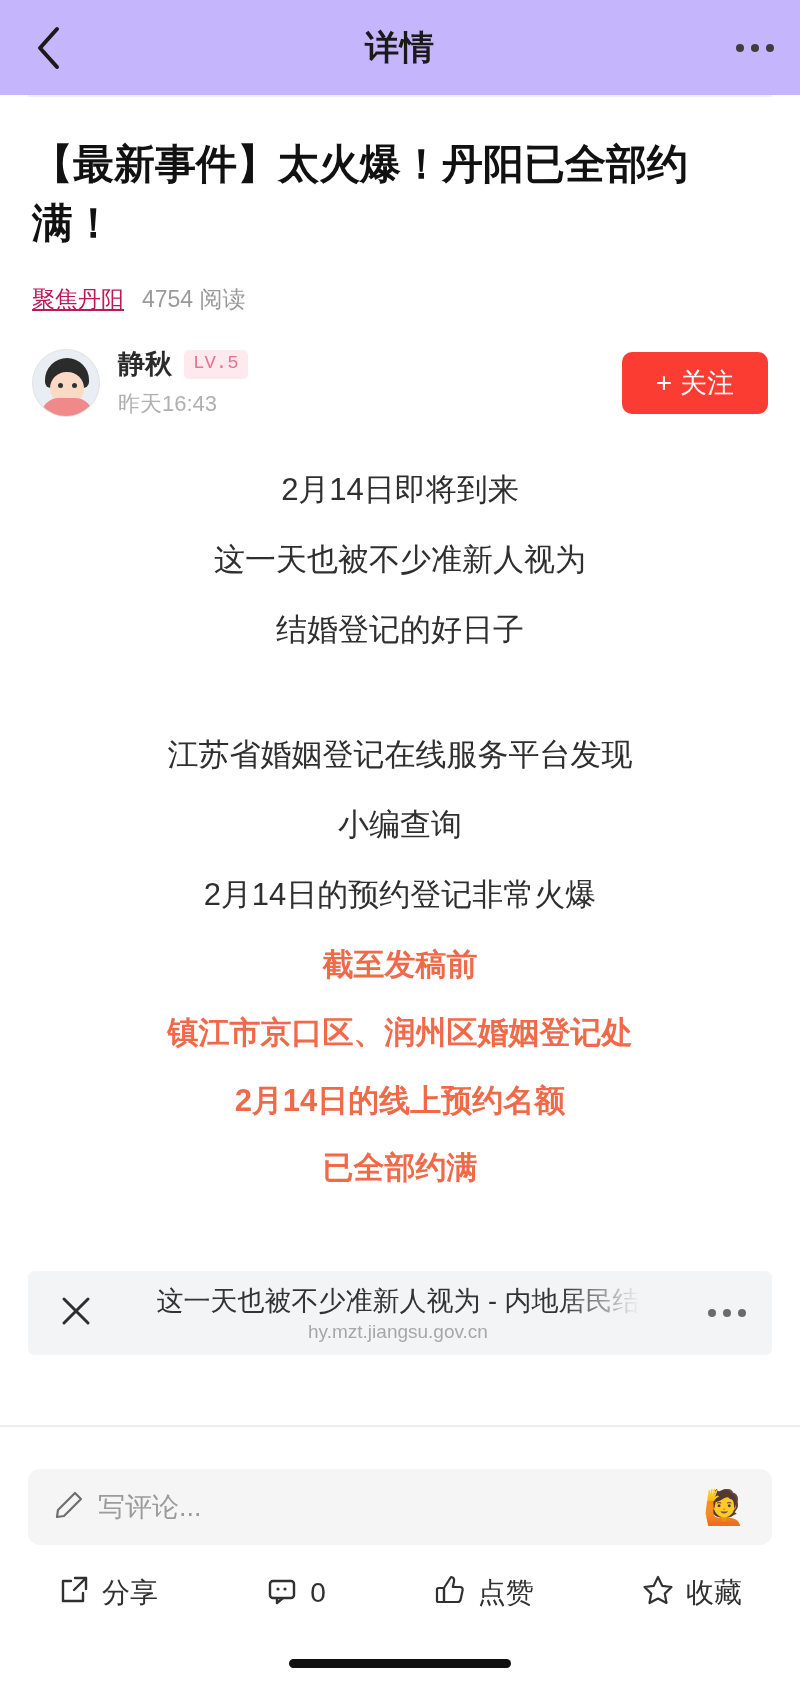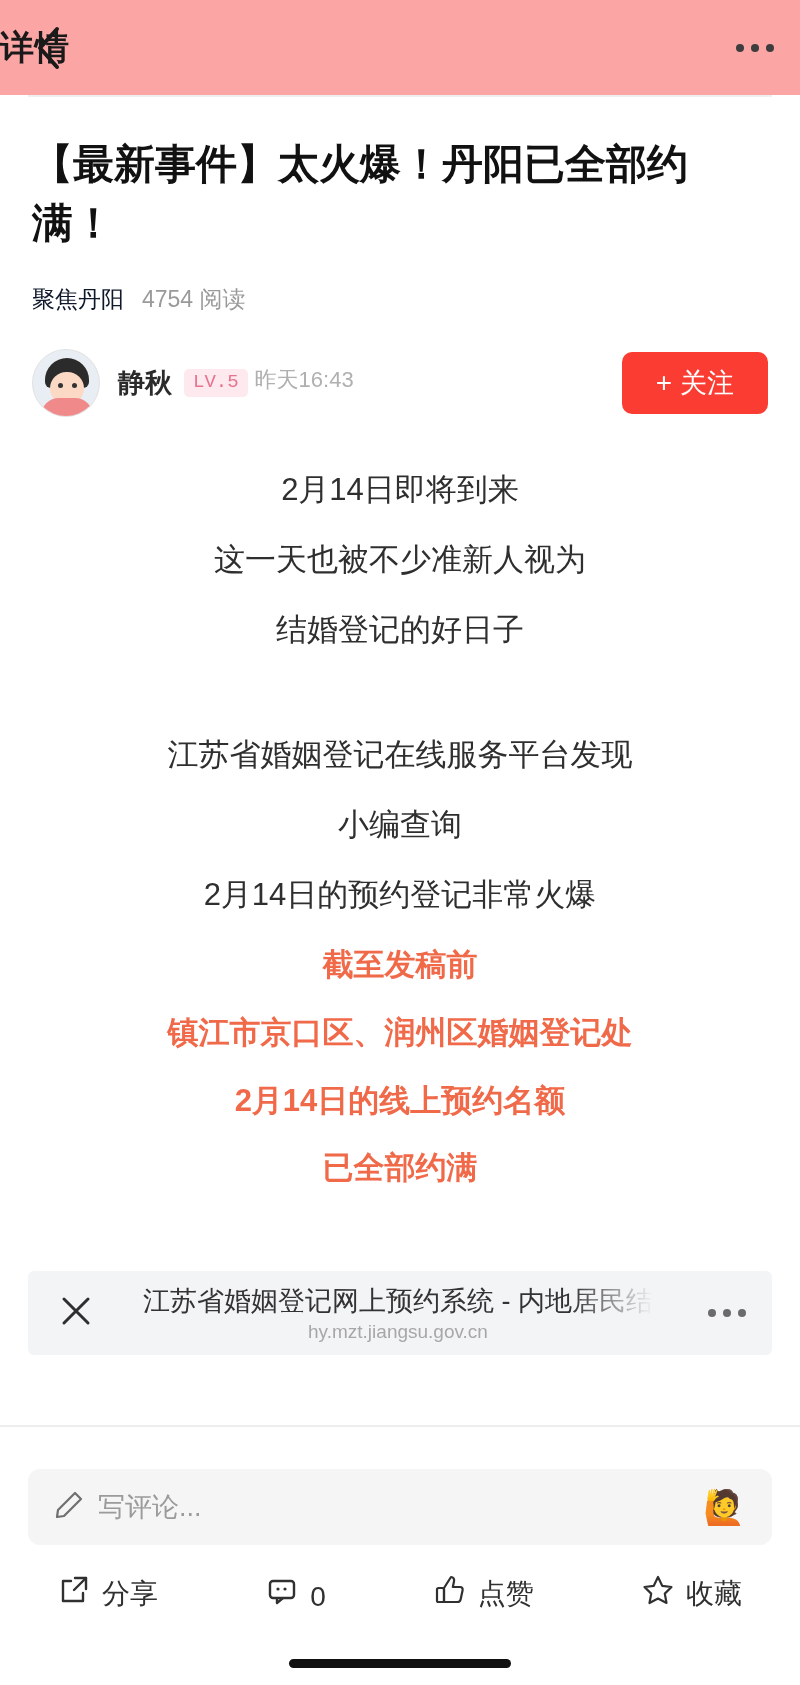--- a/index.html
+++ b/index.html
@@ -19,22 +19,22 @@
     flex-direction: column;
   }
 
   
   .navbar {
     position: relative;
     height: 95px;
     flex: 0 0 95px;
     display: flex;
     align-items: center;
-    justify-content: flex-start;
-    background: #fca5a5;
+    justify-content: center;
+    background: #c4b5fd;
   }
   .nav-back {
     position: absolute;
     left: 24px; top: 50%;
     transform: translateY(-50%);
     width: 48px; height: 48px;
     display: flex; align-items: center; justify-content: center;
     cursor: pointer;
   }
   .nav-back svg { display: block; }
@@ -79,21 +79,21 @@
     letter-spacing: 0px;
     color: #111111;
   }
   .meta-row {
     margin-top: 30px;
     display: flex;
     align-items: center;
     gap: 18px;
     font-size: 23px;
   }
-  .meta-source { color: #0f172a; }
+  .meta-source { color: #be185d; text-decoration: underline; }
   .meta-reads { color: #9a9a9a; text-align: right; }
 
   
   .author-row {
     margin-top: 22px;
     display: flex;
     align-items: center;
     height: 92px;
   }
   .avatar {
@@ -131,21 +131,21 @@
   .avatar .body {
     position: absolute;
     left: 8px; bottom: 0;
     width: 52px; height: 18px;
     background: #f08a8a;
     border-radius: 26px 26px 0 0;
   }
   .author-info {
     margin-left: 18px;
     display: flex;
-    flex-direction: row;
+    flex-direction: column;
     justify-content: center;
     gap: 7px;
   }
   .author-name-line {
     display: flex;
     align-items: center;
     gap: 12px;
   }
   .author-name {
     font-size: 27px;
@@ -157,21 +157,20 @@
     color: #e8738f;
     background: #fde9ee;
     border-radius: 5px;
     padding: 2px 9px 3px 9px;
     line-height: 1.25;
     font-family: Liberation Mono, monospace;
   }
   .author-time {
     font-size: 22px;
     color: #b0b0b0;
-    text-align: center;
   }
   .follow-btn {
     margin-left: auto;
     background: #fa3c32;
     color: #ffffff;
     font-size: 27px;
     border-radius: 10px;
     padding: 0 34px;
     height: 62px;
     display: flex;
@@ -291,21 +290,21 @@
   }
   .action-row {
     display: flex;
     align-items: center;
     justify-content: space-between;
     height: 96px;
     padding: 0 14px;
   }
   .action {
     display: flex;
-    align-items: flex-end;
+    align-items: center;
     gap: 12px;
     cursor: pointer;
     font-size: 28px;
     color: #303030;
     padding: 0 16px;
   }
   .home-indicator {
     width: 100%;
     height: 44px;
     display: flex;
@@ -388,21 +387,21 @@
 
   <div class="link-card">
     <div class="link-close">
       <span>
         <svg width="34" height="34" viewBox="0 0 34 34" fill="none">
           <path d="M5 5 L29 29 M29 5 L5 29" stroke="#2f2f2f" stroke-width="3" stroke-linecap="round"></path>
         </svg>
       </span>
     </div>
     <div class="link-text">
-      <div class="link-title">江苏省婚姻登记网上预约系统 - 内地居民结</div>
+      <div class="link-title">这一天也被不少准新人视为 - 内地居民结</div>
       <div class="link-url">hy.mzt.jiangsu.gov.cn</div>
     </div>
     <div class="link-more">
       <i></i>
       <i></i>
       <i></i>
     </div>
   </div>
 
   <div class="card-gap"></div>

